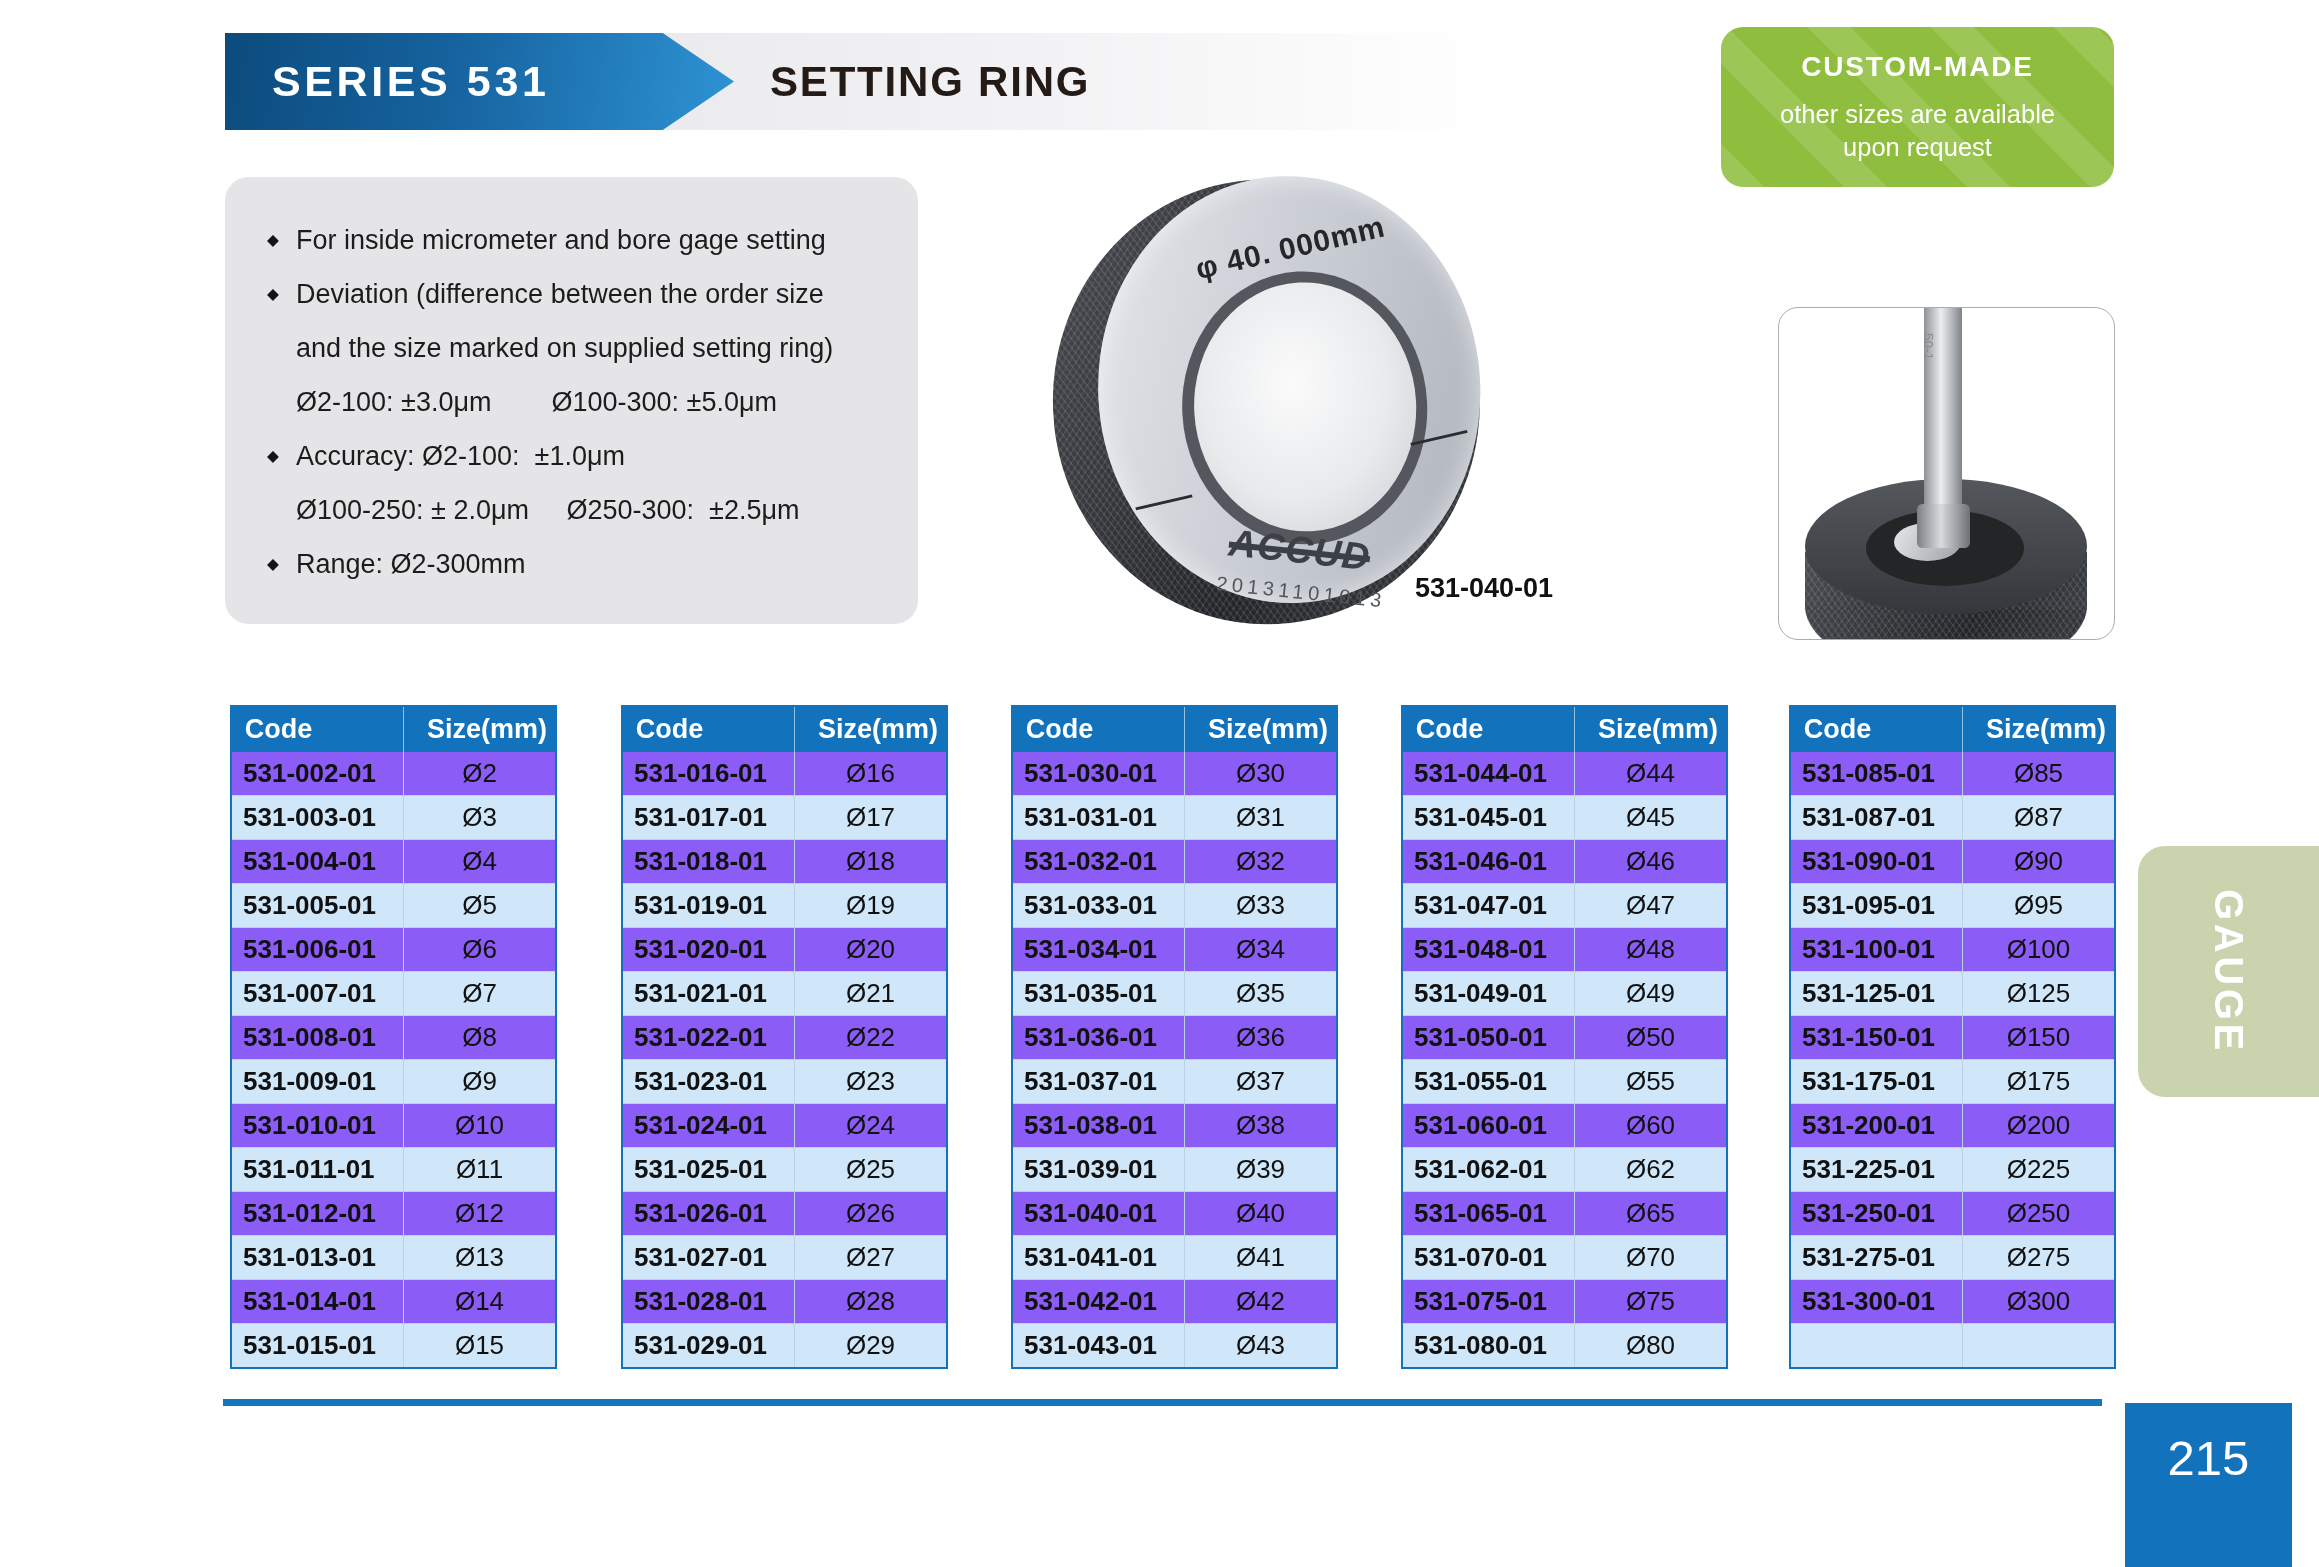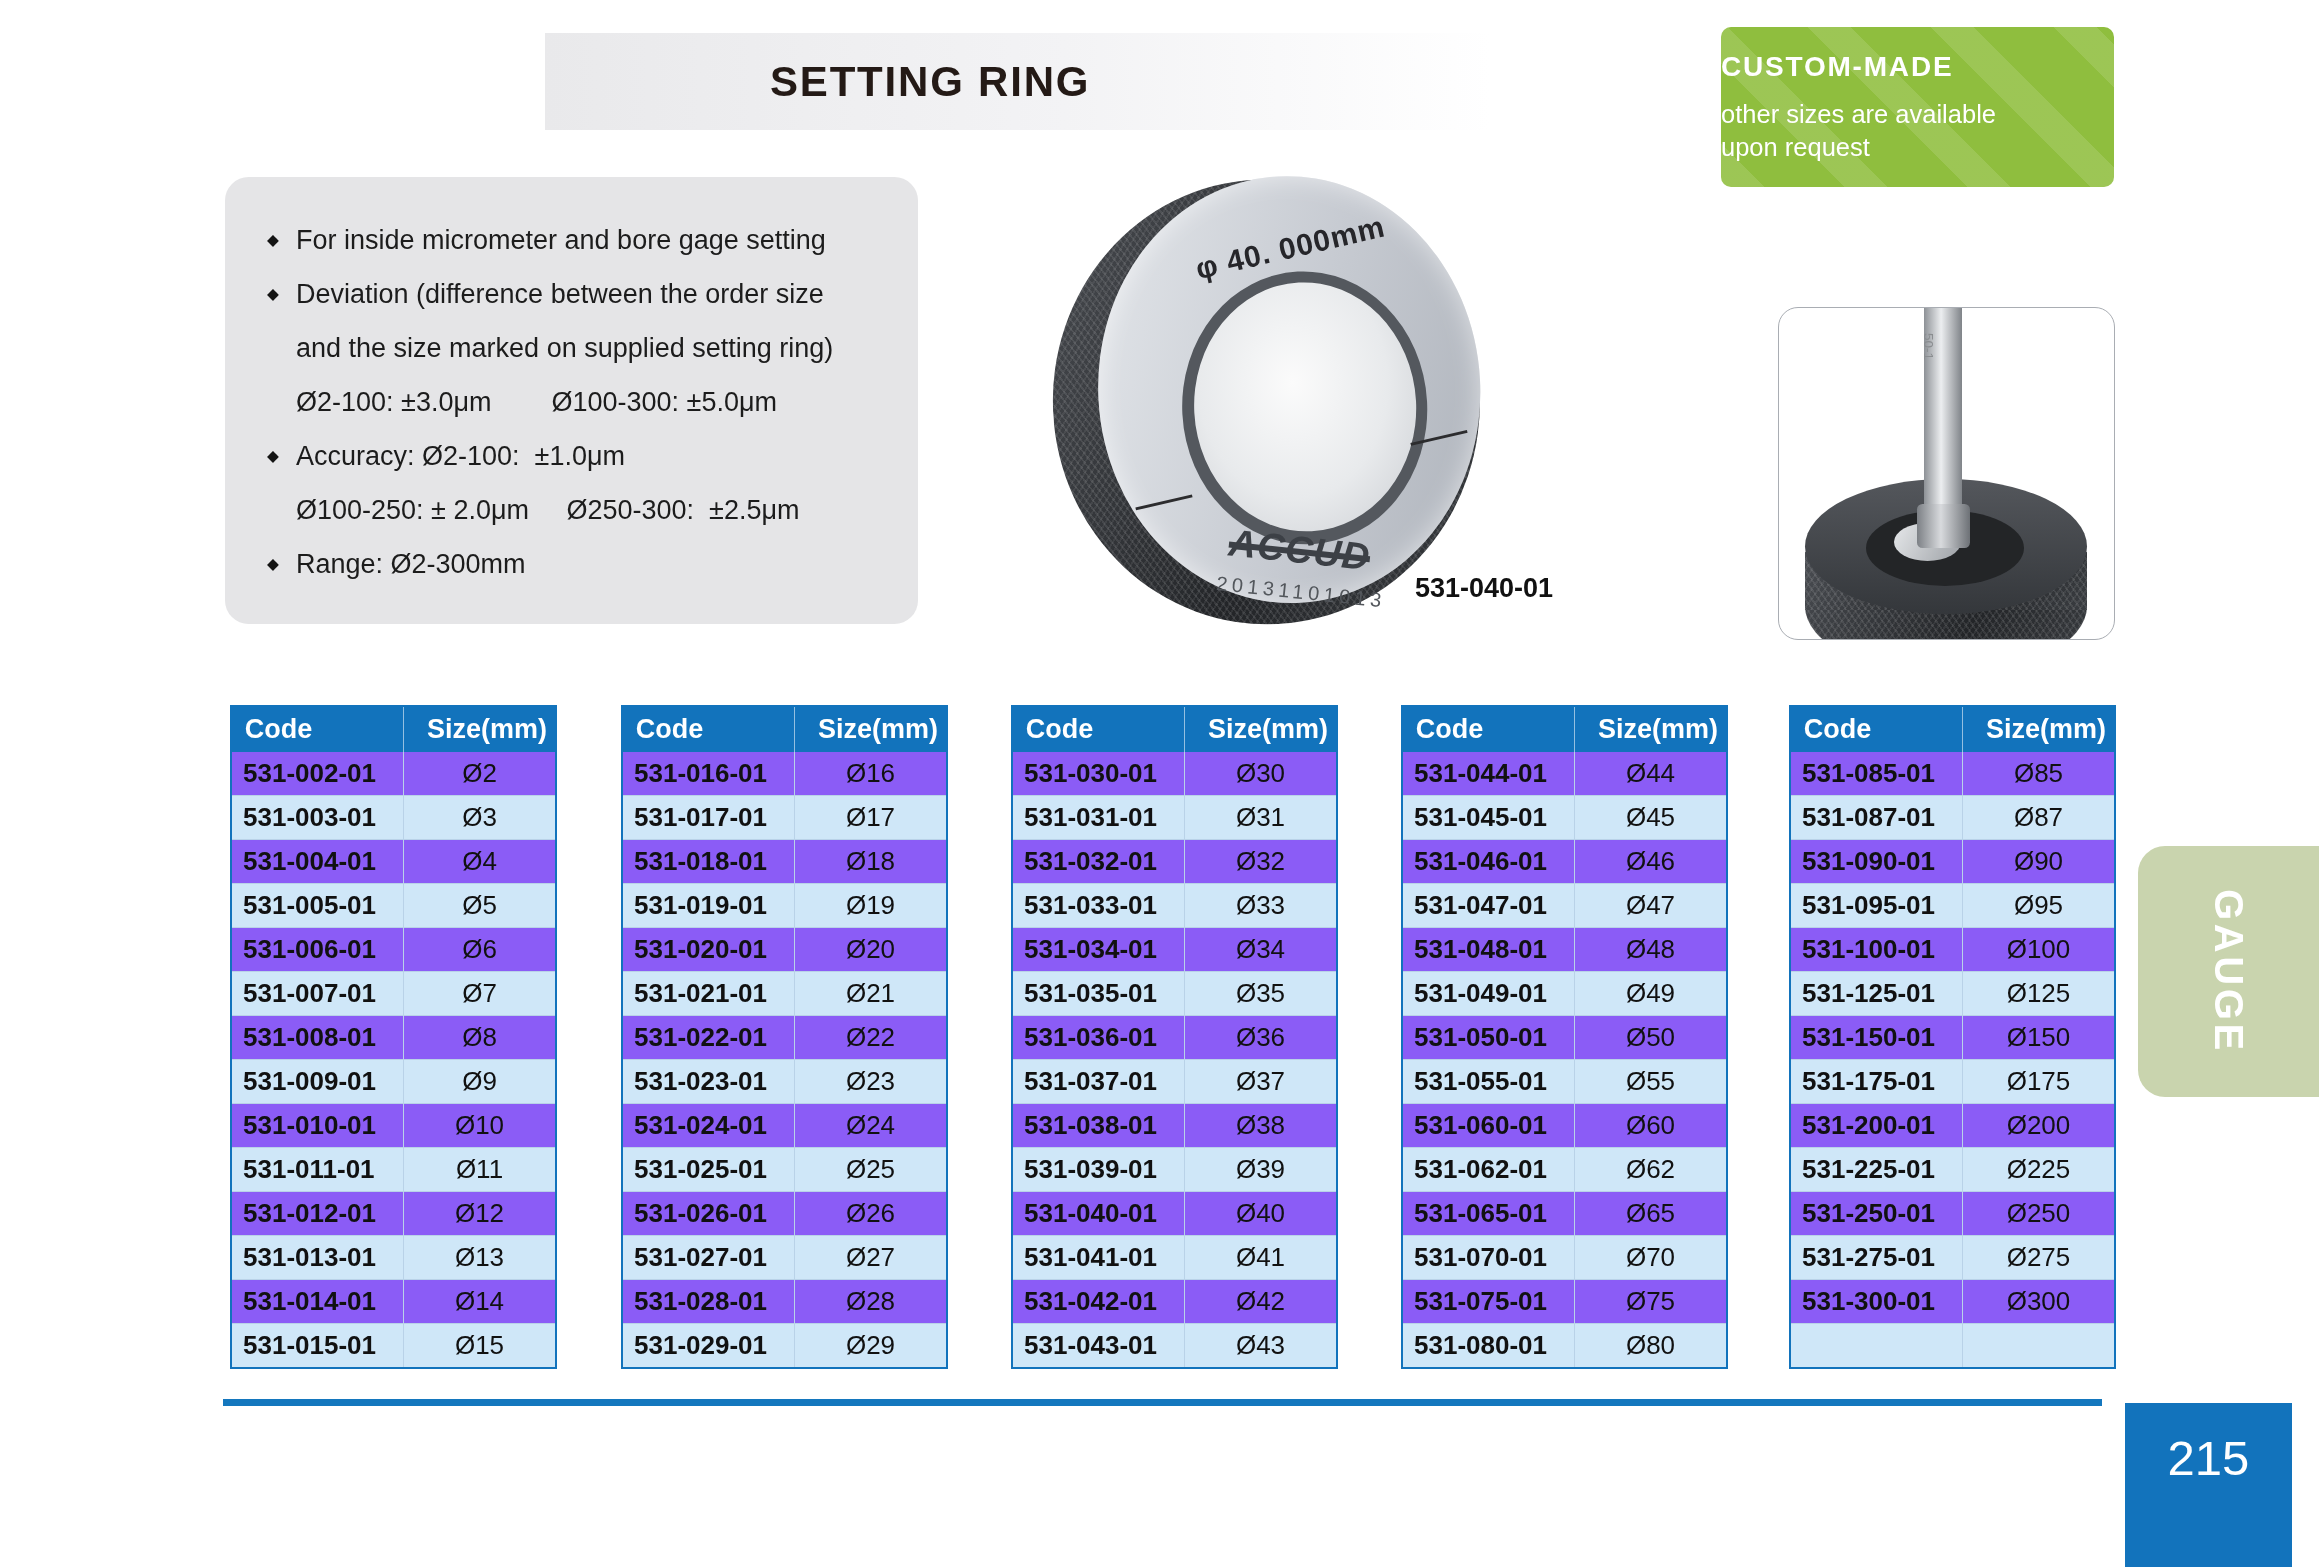--- a/index.html
+++ b/index.html
@@ -12,22 +12,22 @@
   .banner-arrow{position:absolute;left:225px;top:33px;width:509px;height:97px;
                 background:linear-gradient(100deg,#0c4b7d 0%,#16639f 45%,#2e93d4 100%);
                 clip-path:polygon(0 0,86% 0,100% 50%,86% 100%,0 100%);
                 display:flex;align-items:center;}
   .banner-arrow span{color:#fff;font-weight:bold;font-size:43px;letter-spacing:3.6px;
                      padding-left:47px;}
   .banner-title{position:absolute;left:741px;top:33px;height:97px;display:flex;align-items:center;
                 color:#241a16;font-weight:bold;font-size:42px;letter-spacing:1.8px;margin-left:29px;}
 
   
-  .badge{position:absolute;left:1721px;top:27px;width:393px;height:160px;border-radius:10px;
-         background:#8fbe3e;color:#fff;text-align:left;overflow:hidden;}
+  .badge{position:absolute;left:1721px;top:27px;width:393px;height:160px;border-radius:22px;
+         background:#8fbe3e;color:#fff;text-align:center;overflow:hidden;}
   .badge:before{content:"";position:absolute;inset:0;
      background:repeating-linear-gradient(45deg,rgba(255,255,255,.12) 0 31px,rgba(255,255,255,0) 31px 87px);}
   .badge .b-title{position:relative;margin-top:23.6px;font-weight:bold;font-size:28px;letter-spacing:1.8px;}
   .badge .b-line{position:relative;font-size:25.5px;line-height:33px;}
   .badge .b-line:nth-of-type(2){margin-top:15px;}
 
   
   .features{position:absolute;left:225px;top:177px;width:693px;height:447px;border-radius:23.6px;
             background:#e5e5e7;padding:36px 18px 0 71px;box-sizing:border-box;}
   .feat-line{position:relative;height:54px;display:flex;align-items:center;
@@ -103,20 +103,23 @@
   .pagebox{position:absolute;left:2125px;top:1403px;width:167px;height:165px;background:#1273bc;
            color:#fff;font-size:49px;display:flex;justify-content:center;padding-top:27px;
            box-sizing:border-box;}
 </style>
 </head>
 <body>
 
 <div class="page">
 
   <div class="banner-band"></div>
+  <div class="banner-arrow">
+    <span>SERIES 531</span>
+  </div>
   <div class="banner-title">SETTING RING</div>
 
   <div class="badge">
     <div class="b-title">CUSTOM-MADE</div>
     <div class="b-line">other sizes are available</div>
     <div class="b-line">upon request</div>
   </div>
 
   <div class="features" id="features">
       <div class="feat-line"><span class="diamond">◆</span><span>For inside micrometer and bore gage setting</span></div>

